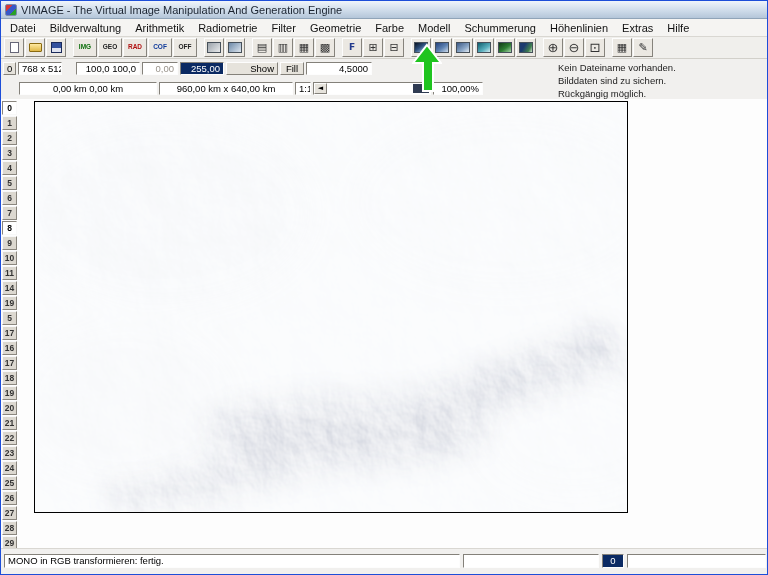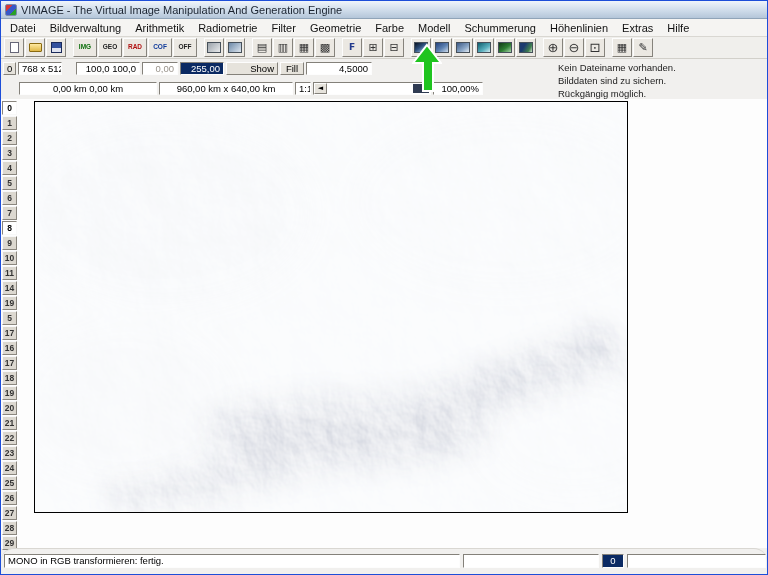--- a/index.html
+++ b/index.html
@@ -68,21 +68,21 @@
   
   .client { position:absolute; left:0; top:98px; right:0; bottom:26px; background:#fdfdfd; }
   .slotbar { position:absolute; left:1px; top:2px; width:15px; display:flex; flex-direction:column; gap:1px; }
   .slot { height:14px; font-size:8.5px; font-weight:bold; color:#333; background:#dcd8d0;
     border:1px solid; border-color:#f8f8f8 #8a867e #8a867e #f8f8f8; padding:0; line-height:11px; cursor:pointer; }
   .slot.active { background:#fff; border-color:#8a867e #f8f8f8 #f8f8f8 #8a867e; color:#000; }
   .canvas { position:absolute; left:33px; top:2px; width:594px; height:412px; border:1px solid #000; background:#fff; cursor:crosshair; }
   .canvas svg { display:block; }
 
   
-  .statusbar { position:absolute; left:0; right:0; bottom:0; height:26px; background:#f1f0ee; border-top:1px solid #d9d7d2;border-radius:13px; }
+  .statusbar { position:absolute; left:0; right:0; bottom:0; height:26px; background:#f1f0ee; border-top:1px solid #d9d7d2; }
   .sfield { position:absolute; top:5px; height:14px; font-size:9.5px; line-height:12px; padding:0 3px;
     background:#fff; border:1px solid; border-color:#84817a #fdfdfd #fdfdfd #84817a; white-space:nowrap; overflow:hidden; }
   .sf1 { left:3px; width:456px; } .sf2 { left:462px; width:136px; }
   .sf3 { left:601px; width:22px; background:#0b2a63; color:#fff; text-align:center; }
   .sf4 { left:626px; width:139px; }
 
   
   .arrow { position:absolute; left:411px; top:42px; z-index:50; }
 </style>
 </head>

